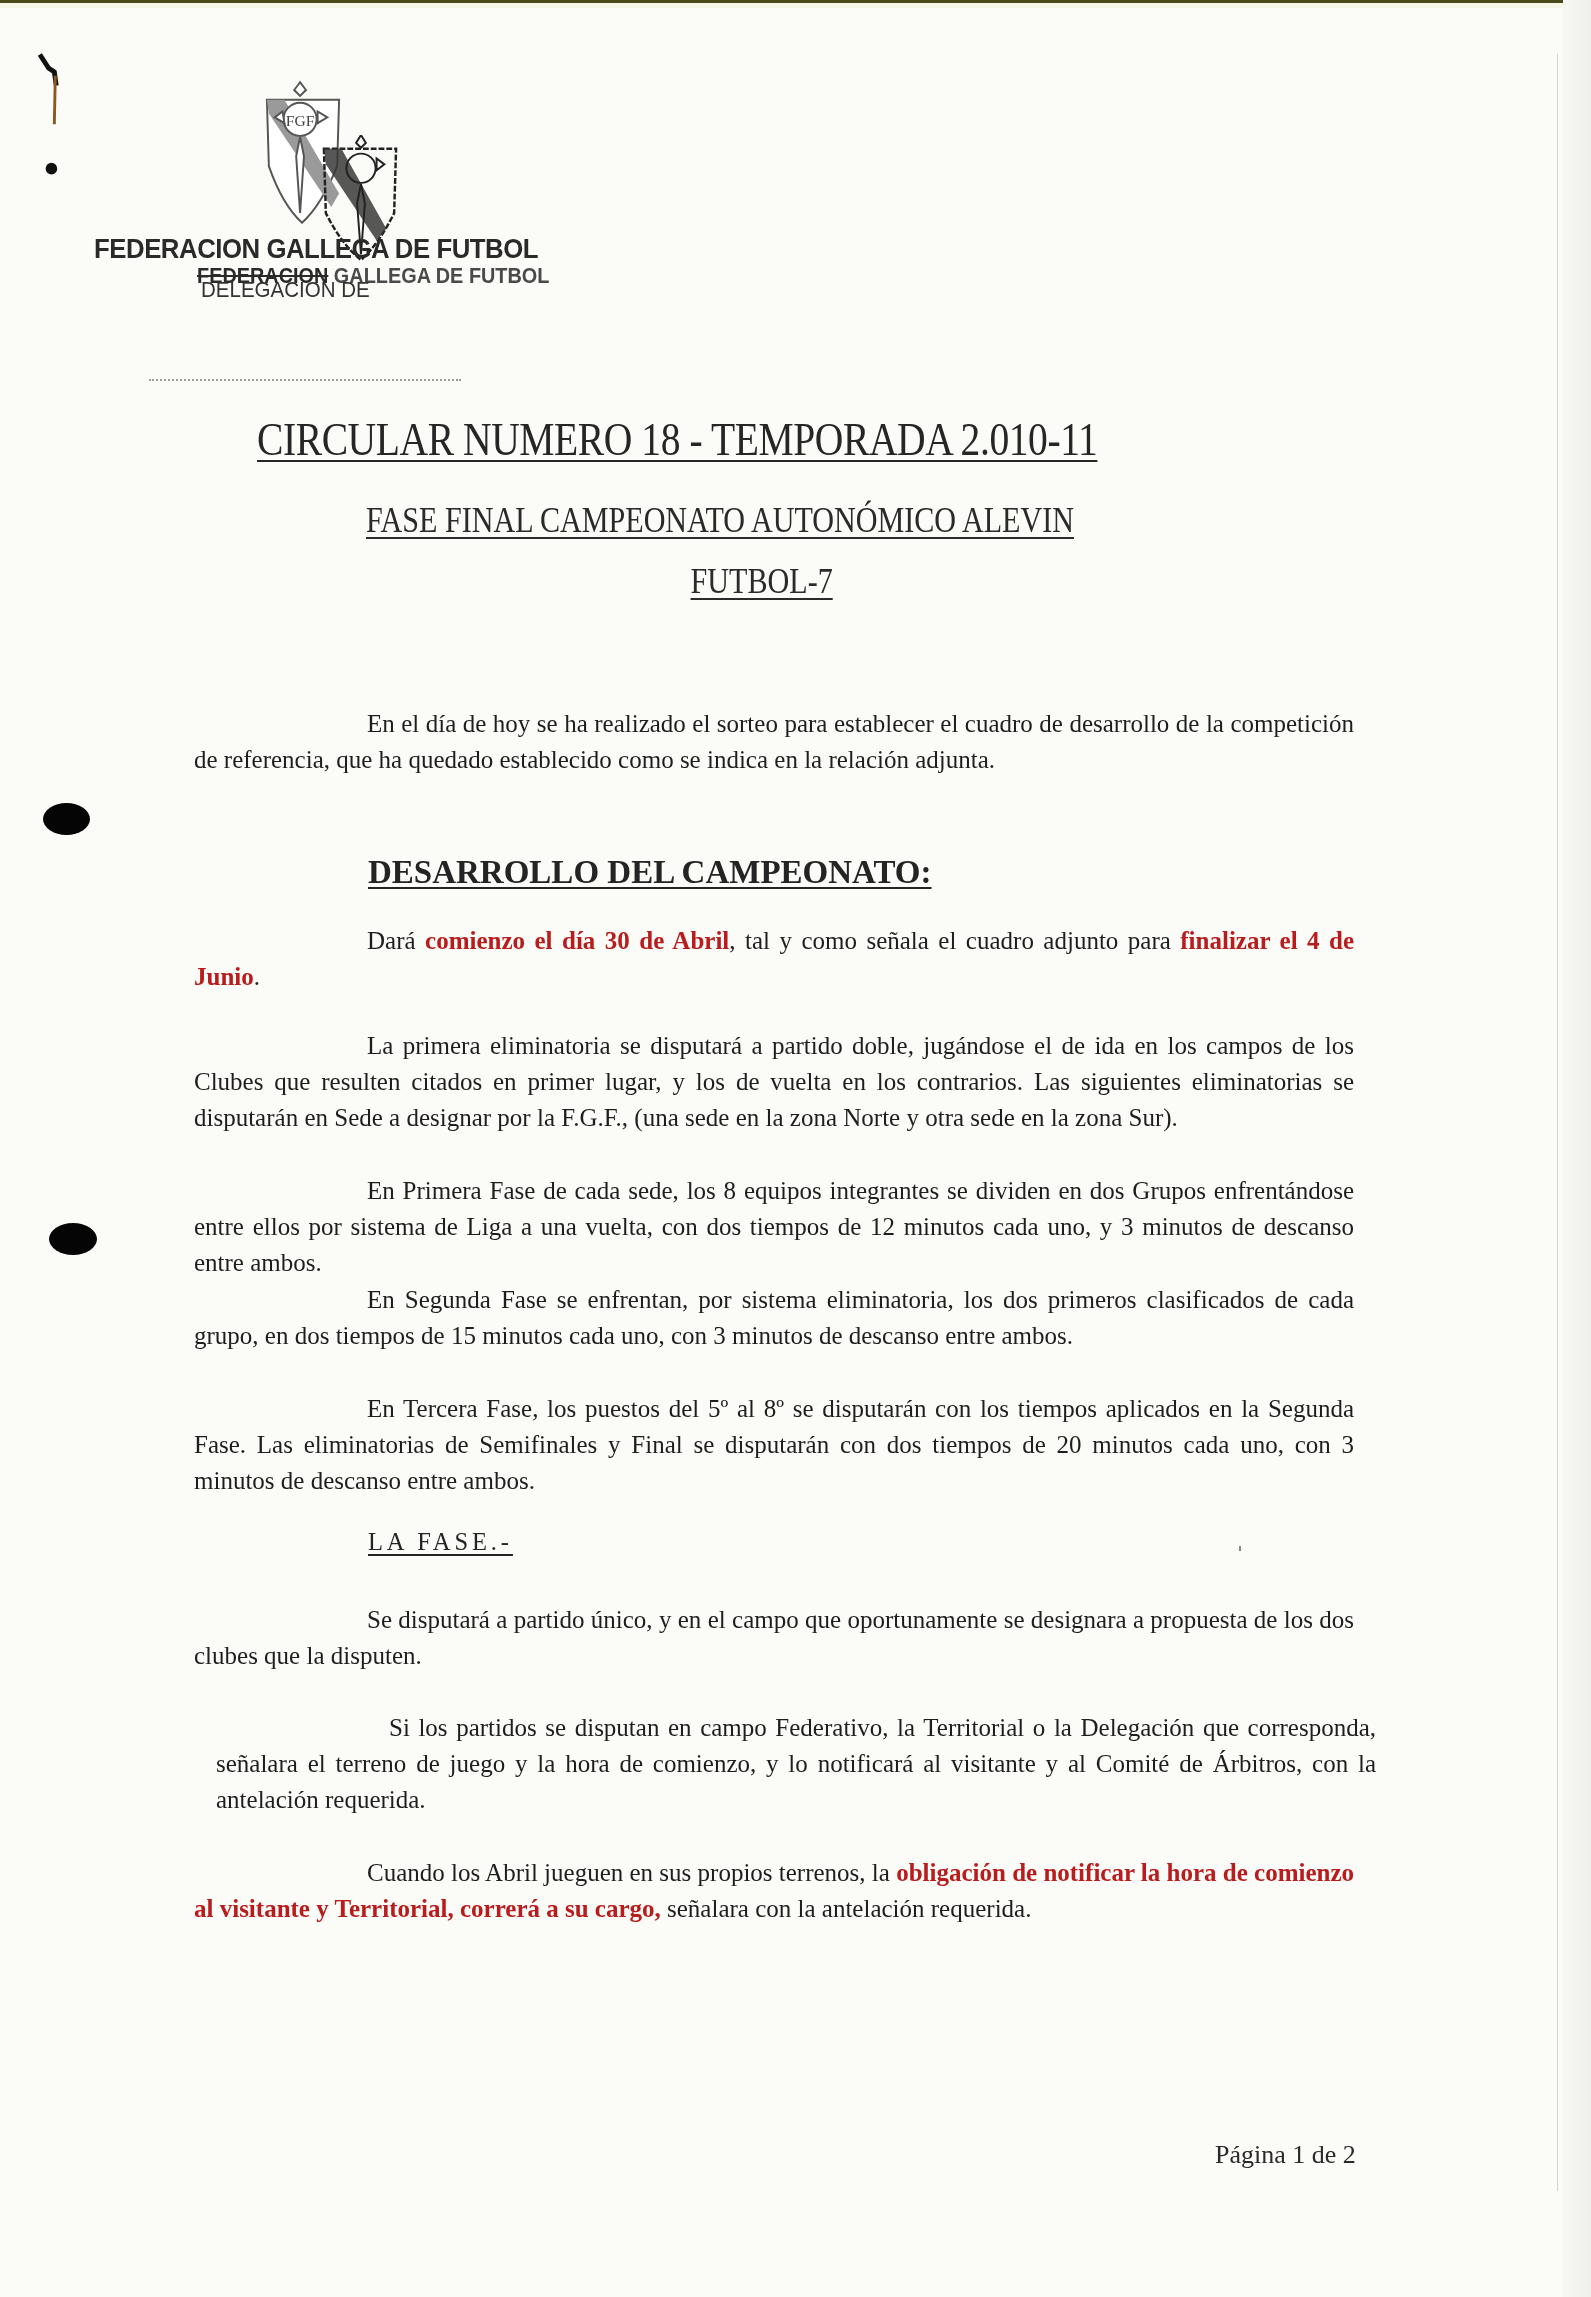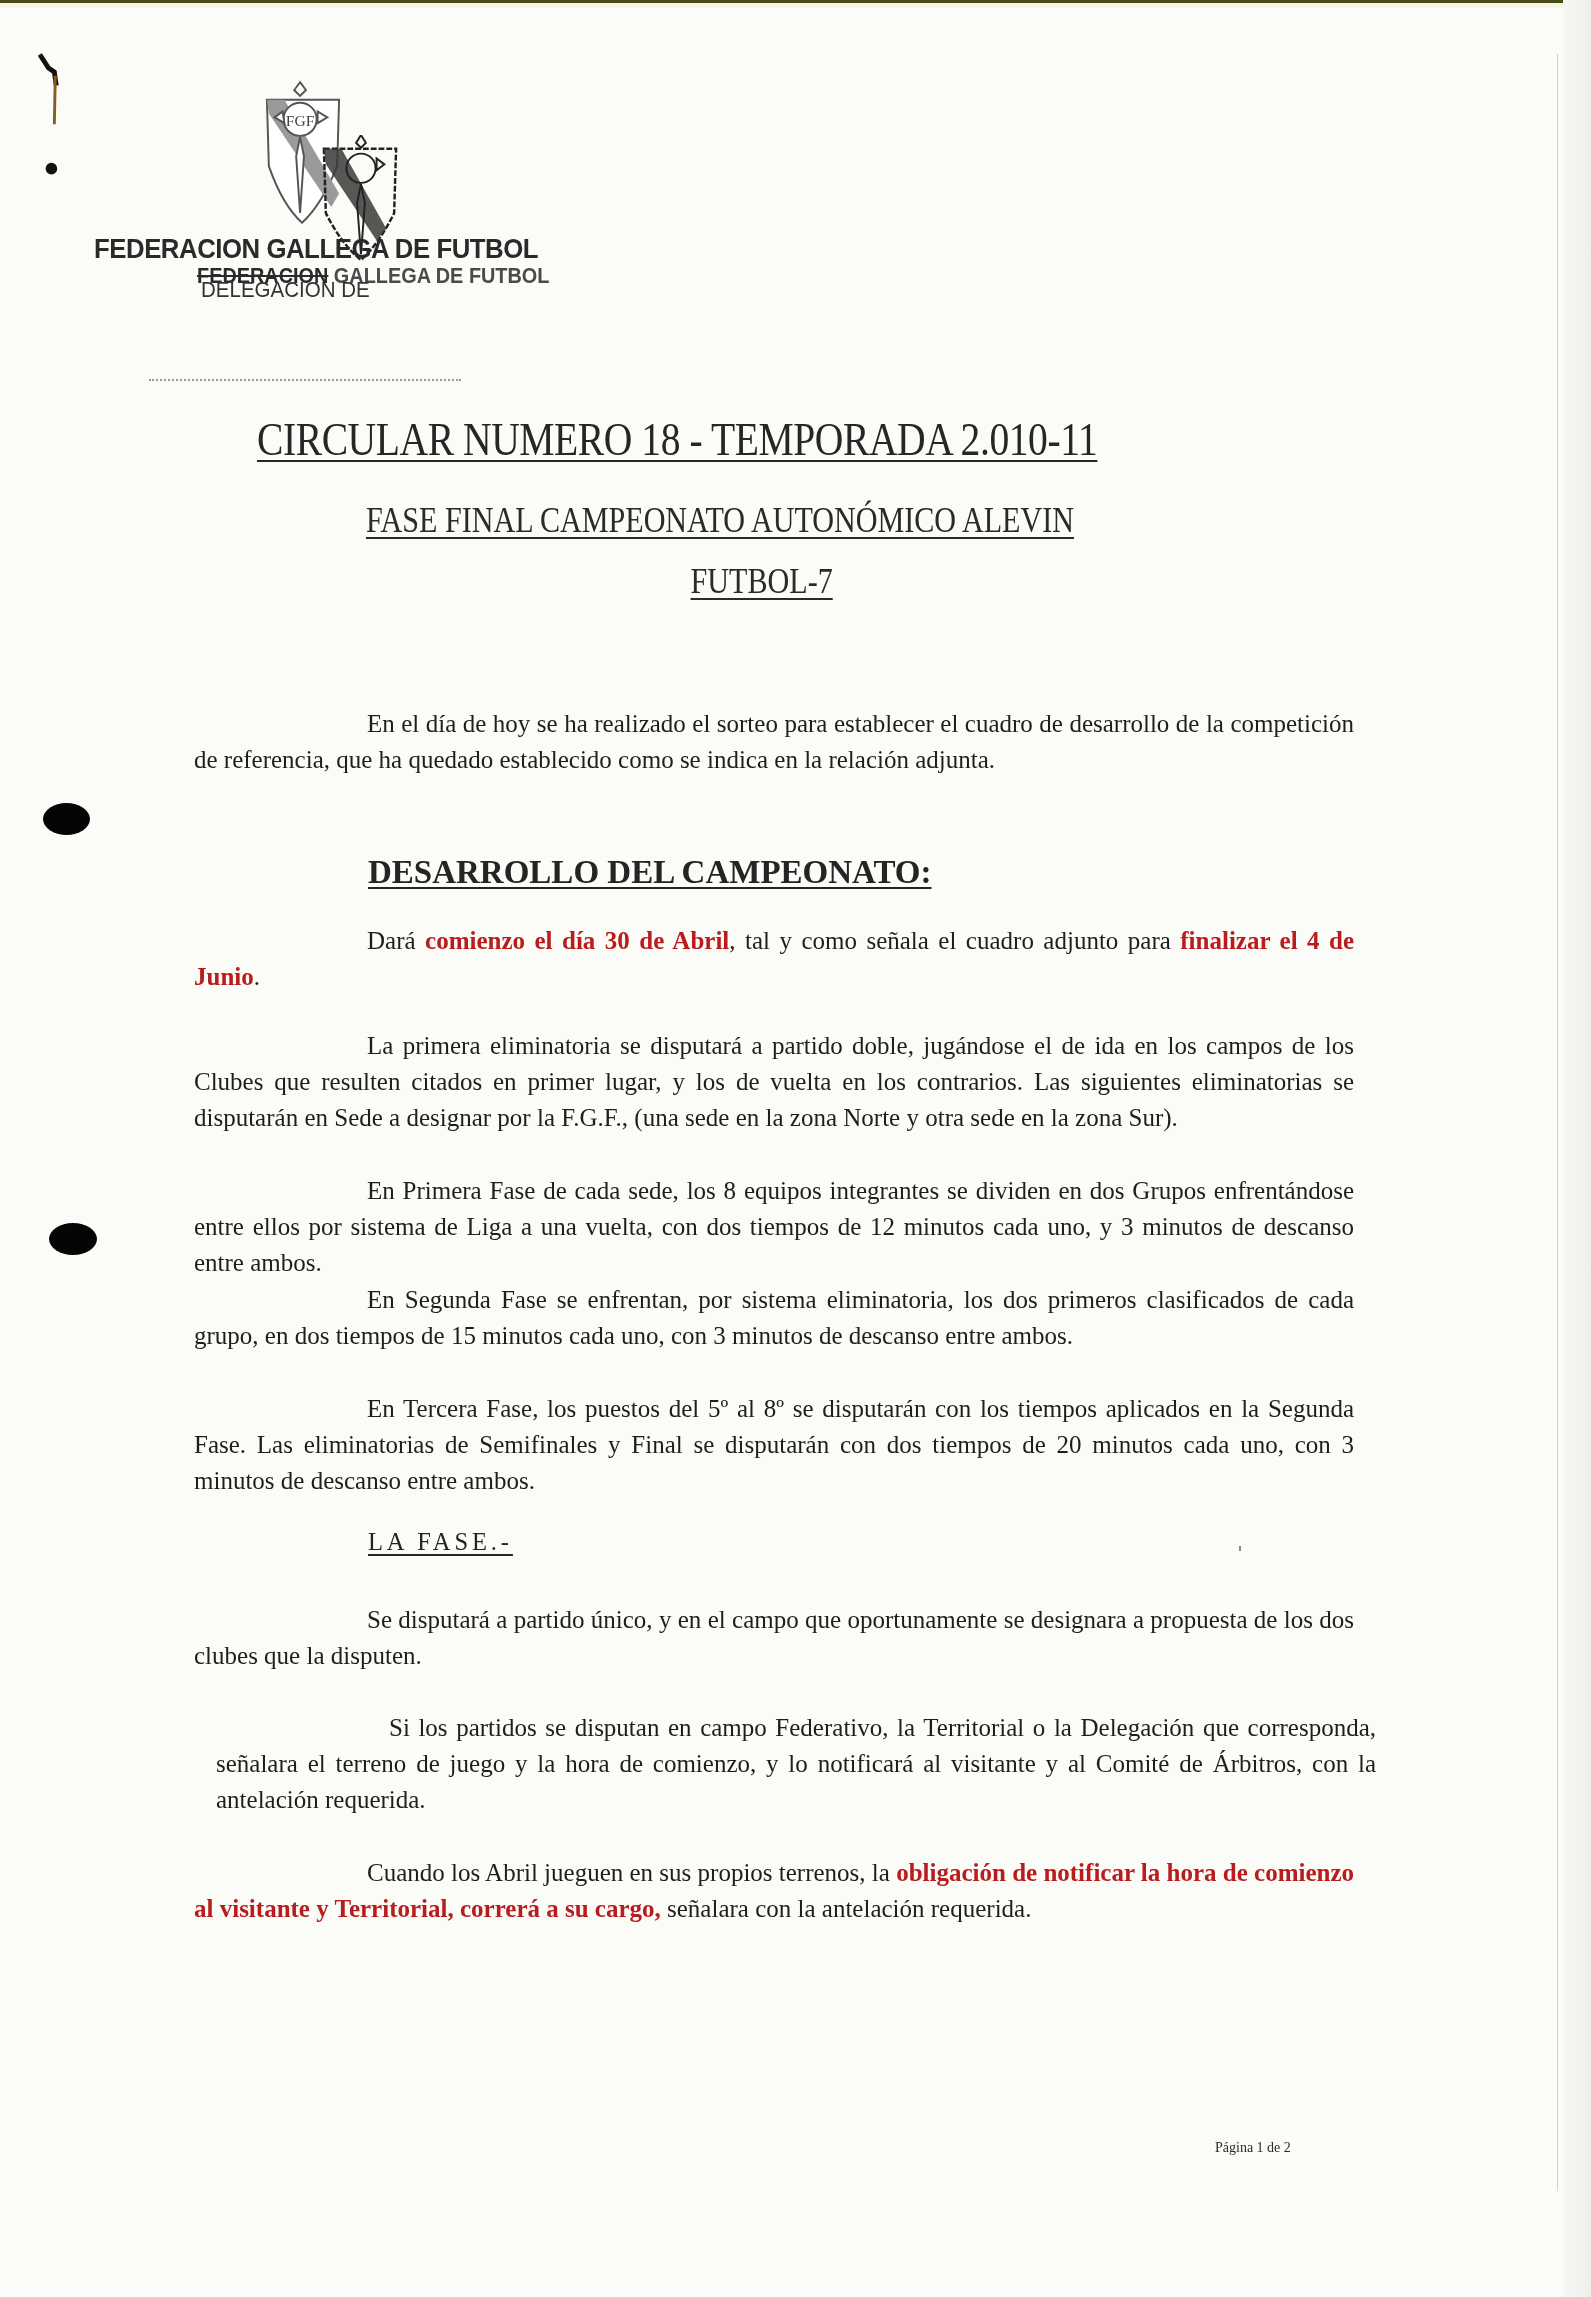--- a/index.html
+++ b/index.html
@@ -56,21 +56,21 @@
   .p2 { top: 923px; }
   .p3 { top: 1028px; }
   .p4 { top: 1173px; }
   .p5 { top: 1282px; }
   .p6 { top: 1391px; }
   .h2 { top: 1528px; }
   .p7 { top: 1602px; }
   .p8 { top: 1710px; margin-left: 22px; }
   .p9 { top: 1855px; }
 
-  .footer { position: absolute; left: 1215px; top: 2140px; font-size: 14px; color: #2a2a2a; }
+  .footer { position: absolute; left: 1215px; top: 2140px; font-size: 26px; color: #2a2a2a; }
   .speck { position: absolute; width: 2px; height: 4.9px; background: #888; }
 </style>
 </head>
 <body>
 
 <div class="top-strip"></div>
 <div class="top-glow"></div>
 <div class="right-shade"></div>
 <div class="right-line"></div>
 

